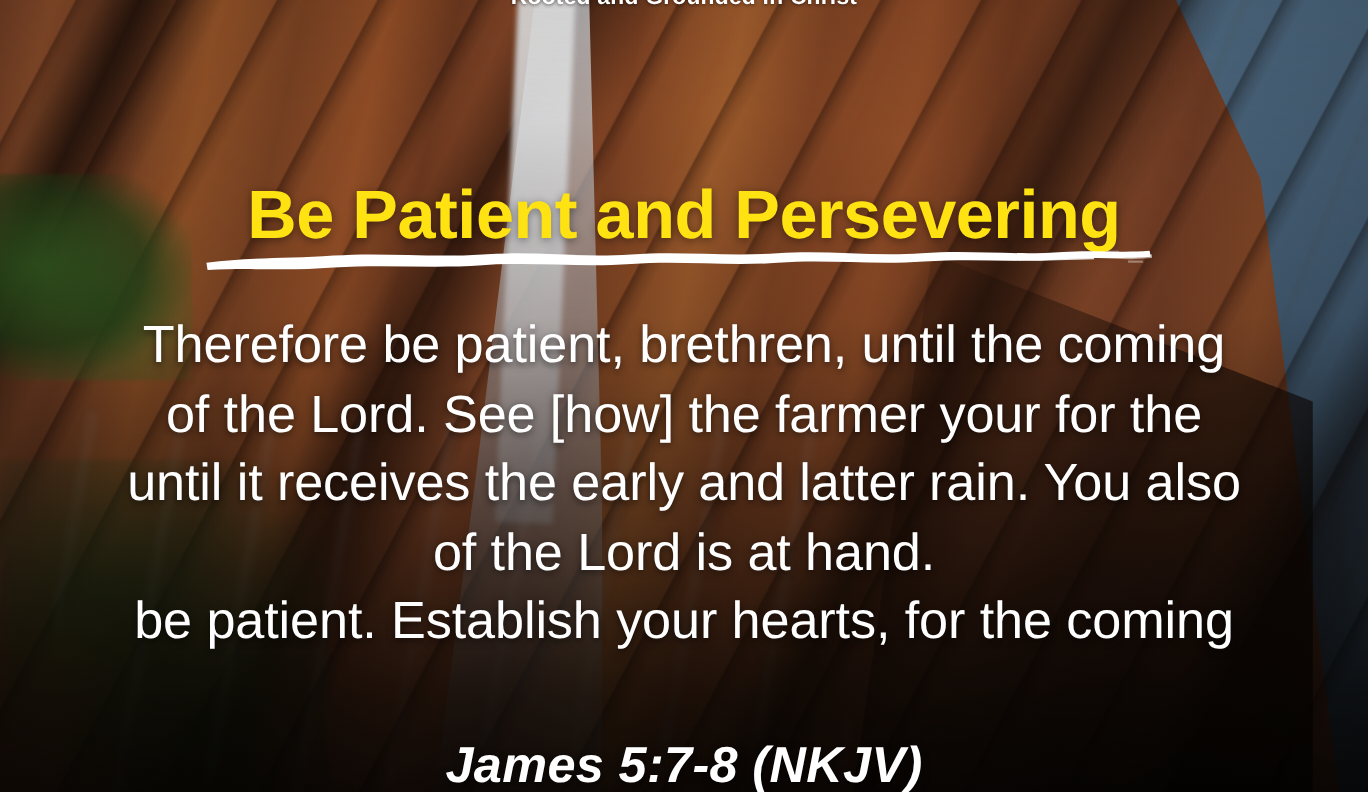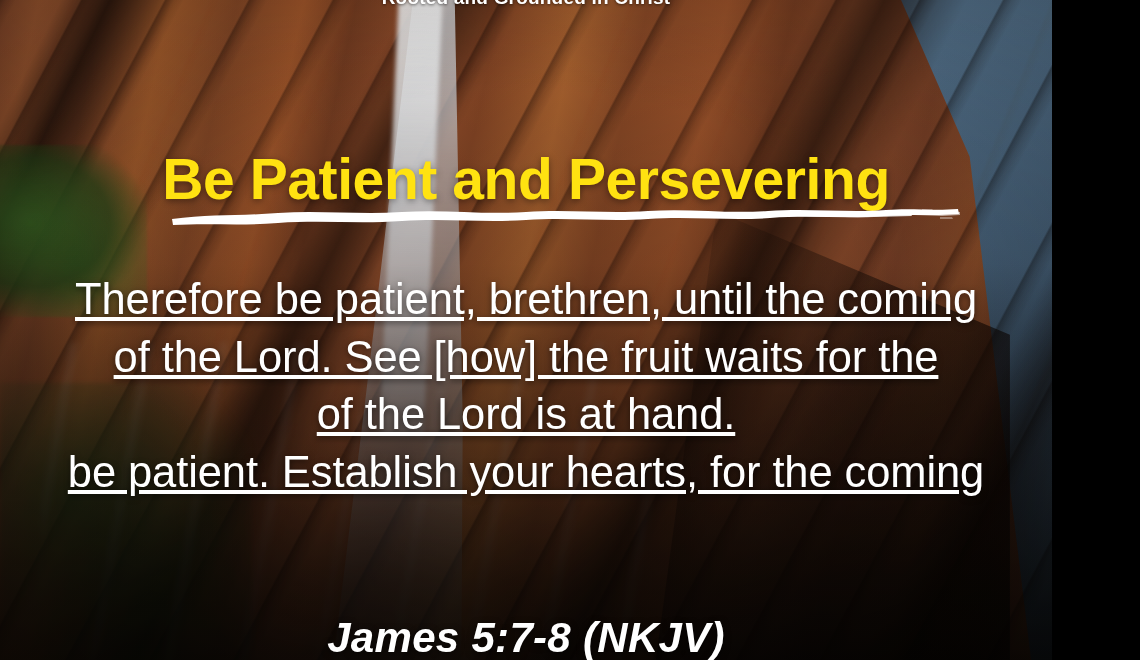--- a/index.html
+++ b/index.html
@@ -8,21 +8,21 @@
     padding: 0;
     background: #000;
   }
   body {
     font-family: "Liberation Sans", sans-serif;
   }
 
   
   .canvas {
     position: relative;
-    width: 1052px;
+    width: 1140px;
     height: 660px;
     overflow: hidden;
     background: #3a2018;
     user-select: none;
   }
 
   
   .bg {
     position: absolute;
     inset: 0;
@@ -225,30 +225,29 @@
     top: 203px;
     left: 170px;
     width: 790px;
     height: 26px;
   }
   .rule svg { display: block; width: 100%; height: 100%; }
 
   
   .verse {
     position: absolute;
-    top: 271px;
+    top: 260px;
     left: 60px;
     right: 60px;
     font-size: 43.5px;
     font-weight: 400;
     color: #ffffff;
     line-height: 57.5px;
     letter-spacing: -0.1px;
     text-shadow: 0 2px 6px rgba(0,0,0,.55);
-    text-decoration: underline;
   }
   .verse .ln { display: block; white-space: nowrap; }
 
   
   .citation {
     position: absolute;
     top: 614px;
     left: 0;
     right: 0;
     font-size: 42px;
@@ -311,21 +310,22 @@
           M600,9 C 640,7 672,10 706,8 L 740,9 L 742,13 L 704,14 C 670,15 640,12 600,14 Z"></path>
         <path fill="#ffffff" opacity=".55" d="
           M742,9 L 776,8 L 790,9 L 790,12 L 772,13 L 744,12 Z"></path>
         <path fill="#ffffff" opacity=".35" d="
           M752,6 L 762,6 L 764,8 L 752,8 Z  M 770,14 L 782,14 L 783,16 L 770,16 Z"></path>
       </svg>
     </div>
 
     <div class="verse">
       <span class="ln">Therefore be patient, brethren, until the coming</span>
-      <span class="ln">of the Lord. See [how] the fruit waits for the</span>
+      <span class="ln">of the Lord. See [how] the farmer your for the</span>
+      <span class="ln">until it receives the early and latter rain. You also</span>
       <span class="ln">of the Lord is at hand.</span>
       <span class="ln">be patient. Establish your hearts, for the coming</span>
     </div>
 
     <div class="citation">James 5:7-8 (NKJV)</div>
 
   </div>
 </div>
 
 </body></html>

